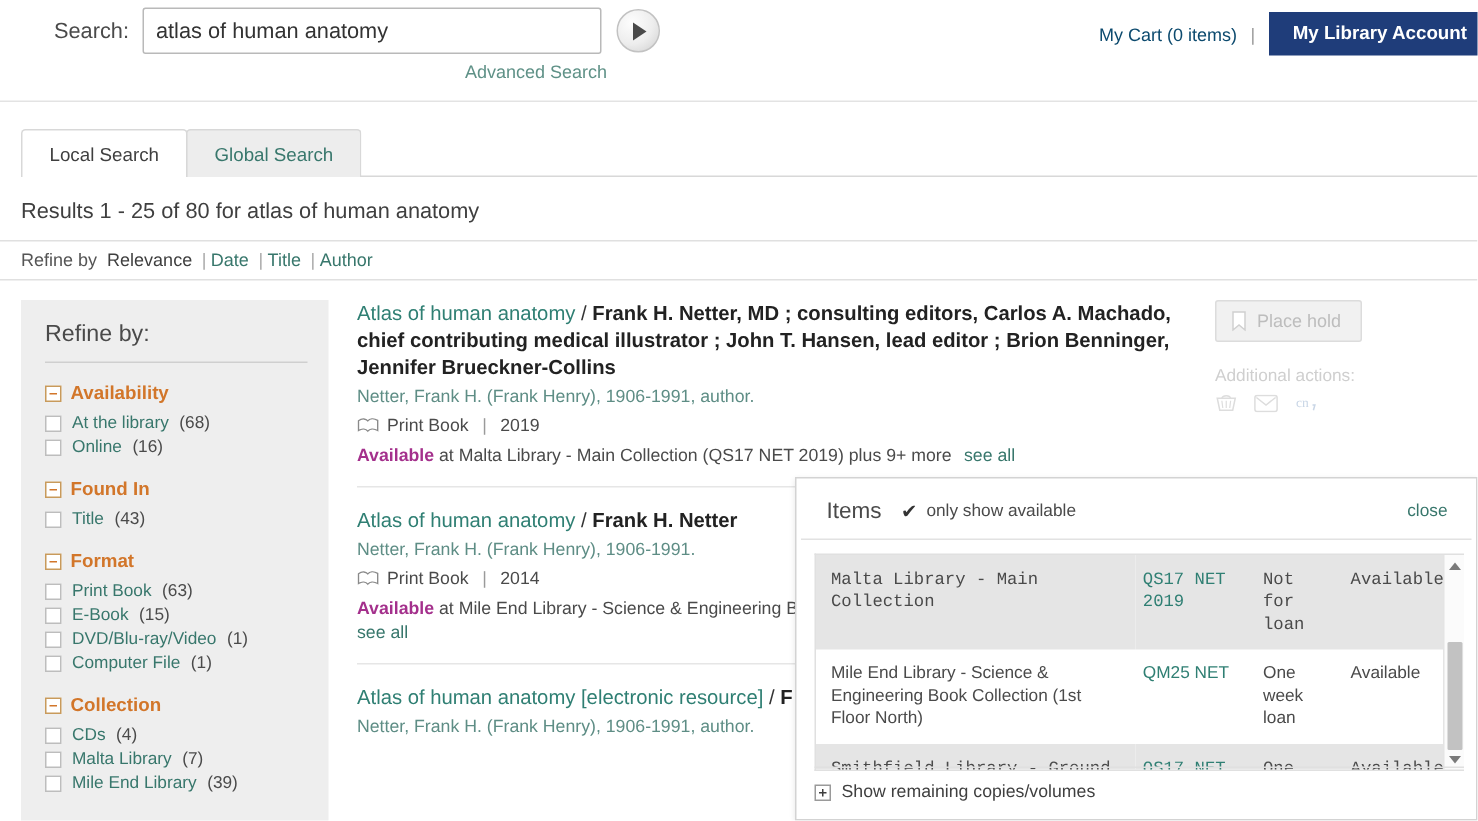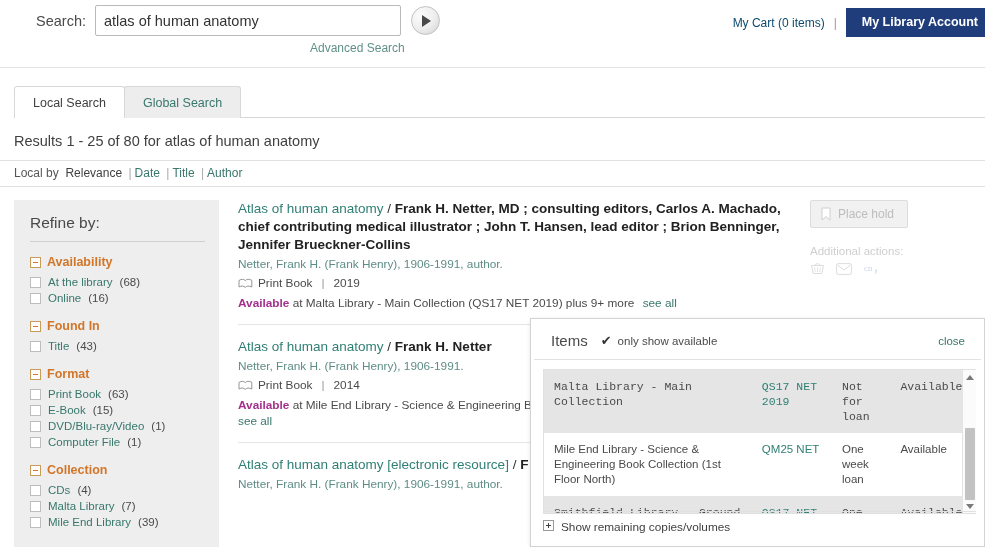--- a/index.html
+++ b/index.html
@@ -177,21 +177,21 @@
   .vscroll .arrow .g { width: 0; height: 0; border-left: 4px solid transparent; border-right: 4px solid transparent; }
   .vscroll .arrow.up .g { border-bottom: 5px solid #7a7a7a; }
   .vscroll .arrow.down .g { border-top: 5px solid #7a7a7a; }
   .vscroll .thumb {
     position: absolute; left: 2px; width: 10px; top: 58px; height: 72px;
     background: #c2c2c2; border-radius: 1px; cursor: pointer;
   }
 
   .items-footer {
     position: absolute; left: 12px; right: 8px; bottom: 12px;
-    display: flex; align-items: flex-start; gap: 7px;
+    display: flex; align-items: flex-end; gap: 7px;
     border-top: 1px solid #e0e0e0; padding-top: 8px;
   }
   .plus-box {
     width: 11px; height: 11px; border: 1px solid #9a9a9a; background: #fff;
     position: relative; flex: none; cursor: pointer;
   }
   .plus-box::before, .plus-box::after { content: ""; position: absolute; background: #3f3f3f; }
   .plus-box::before { left: 2px; right: 2px; top: 4px; height: 1px; }
   .plus-box::after { top: 2px; bottom: 2px; left: 4px; width: 1px; }
   .show-remaining { font-size: 11.8px; color: #3f3f3f; cursor: pointer; }
@@ -221,21 +221,21 @@
   <div class="tabs">
     <div class="tabs-underline"></div>
     <div class="tabstrip">
       <div class="tab active">Local Search</div>
       <div class="tab inactive">Global Search</div>
     </div>
   </div>
 
   <div class="results-head">Results 1 - 25 of 80 for atlas of human anatomy</div>
   <div class="sorted-row">
-    <span class="lbl">Local by</span>
+    <span class="lbl">Refine by</span>
     <span>&nbsp;</span><span class="cur">Relevance</span>
     <span class="bar">|</span><a>Date</a>
     <span class="bar">|</span><a>Title</a>
     <span class="bar">|</span><a>Author</a>
   </div>
 
   <div class="main">
 
     <div class="sidebar">
       <div class="refine-title">Refine by:</div>

